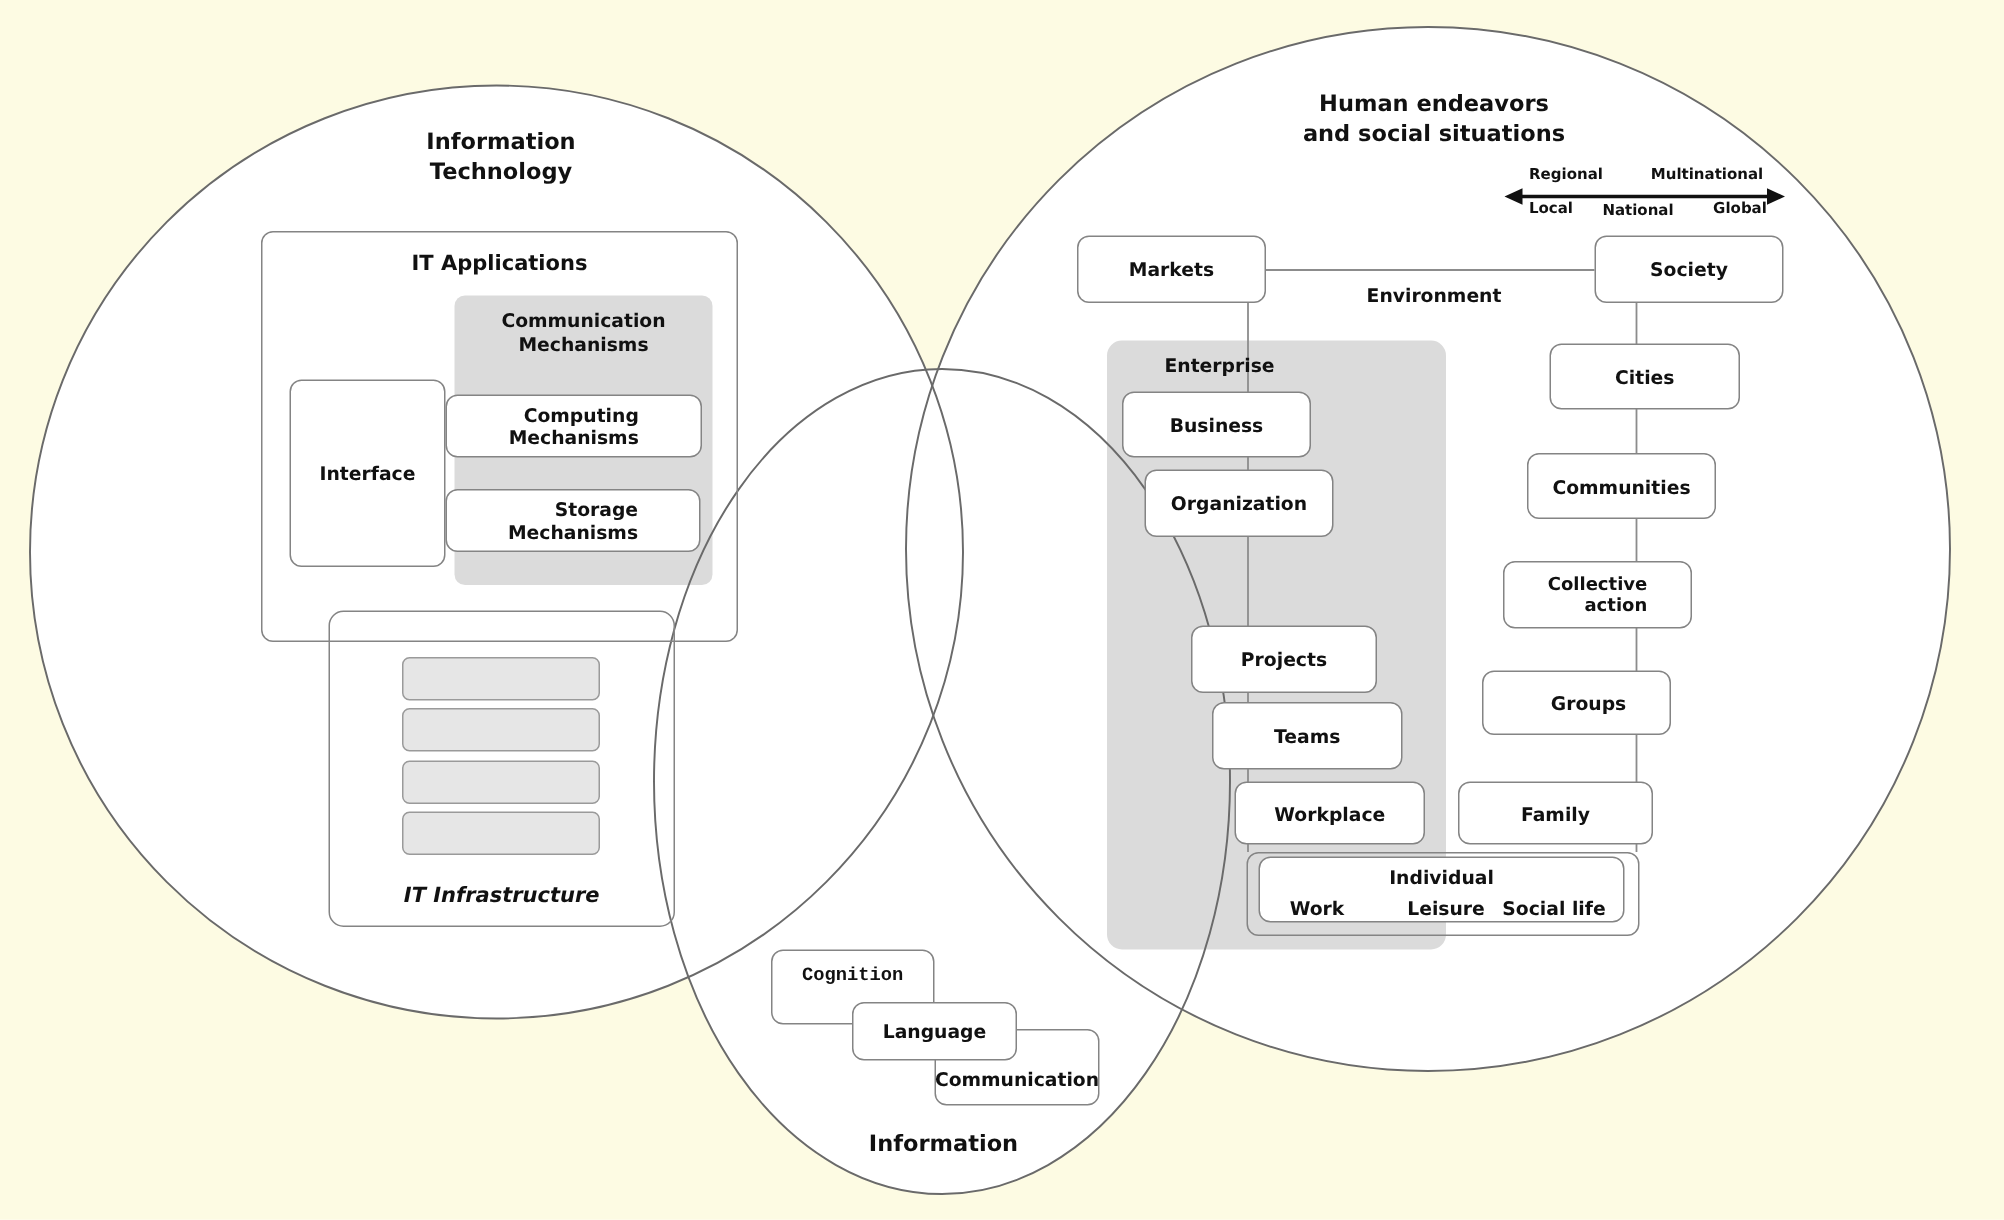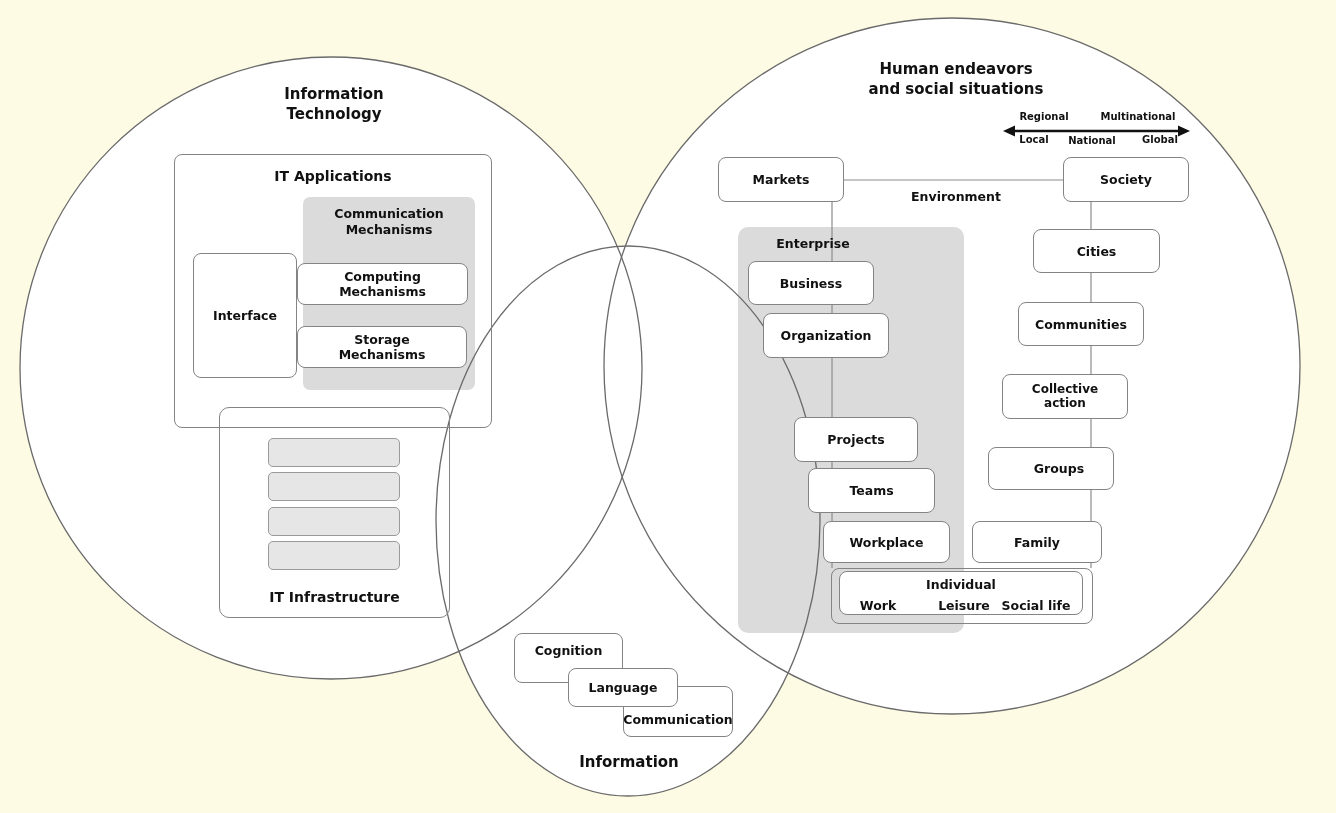--- a/index.html
+++ b/index.html
@@ -14,21 +14,21 @@
   svg.layer{position:absolute;left:0;top:0;pointer-events:none;}
   #fills{z-index:0;}
   #strokes{z-index:2;}
   .panel{
     position:absolute;background:#DBDBDB;border-radius:10px;z-index:1;
   }
   .box{
     position:absolute;z-index:3;
     background:#fff;border:1.2px solid #848484;border-radius:8px;
     display:flex;align-items:center;justify-content:center;
-    text-align:center;font-weight:bold;font-size:12.5px;line-height:1.2;
+    text-align:right;font-weight:bold;font-size:12.5px;line-height:1.2;
     box-sizing:border-box;
   }
   .hollow{background:transparent;}
   .bar{
     position:absolute;z-index:3;
     background:#E6E6E6;border:1px solid #9A9A9A;border-radius:5px;
     box-sizing:border-box;
   }
   .lbl{
     position:absolute;z-index:3;font-weight:bold;text-align:center;
@@ -60,21 +60,21 @@
   .bx-teams{left:808px;top:468px;width:127px;height:45px;}
   .bx-workplace{left:823px;top:521px;width:127px;height:42px;}
   .bx-family{left:972px;top:521px;width:130px;height:42px;}
   .bx-cities{left:1033px;top:229px;width:127px;height:44px;}
   .bx-communities{left:1018px;top:302px;width:126px;height:44px;}
   .bx-collective{left:1002px;top:374px;width:126px;height:45px;font-size:12px;line-height:1.15;}
   .bx-groups{left:988px;top:447px;width:126px;height:43px;padding-left:16px;}
   .bx-indiv-outer{left:831px;top:568px;width:262px;height:56px;}
   .bx-indiv-inner{left:839px;top:571px;width:244px;height:44px;}
   
-  .bx-cognition{left:514px;top:633px;width:109px;height:50px;align-items:flex-start;padding-top:9px;}
+  .bx-cognition{left:514px;top:633px;width:109px;height:50px;align-items:flex-start;padding-top:9px;font-family:Liberation Mono, monospace;}
   .bx-communication{left:623px;top:686px;width:110px;height:51px;align-items:flex-end;padding-bottom:9px;}
   .bx-language{left:568px;top:668px;width:110px;height:39px;}
 </style>
 </head>
 <body>
 
 <div id="stage">
 
   <svg id="fills" class="layer" width="1336" height="813">
     <circle cx="331" cy="368" r="311" fill="#FFFFFF"></circle>
@@ -118,21 +118,21 @@
   <div class="box bx-storage pre">
     <span class="pre">Storage
 Mechanisms</span>
   </div>
 
   <div class="box hollow bx-infra"></div>
   <div class="bar bar1"></div>
   <div class="bar bar2"></div>
   <div class="bar bar3"></div>
   <div class="bar bar4"></div>
-  <div class="lbl boxtitle" style="left:219px;top:589px;width:231px;">IT Infrastructure</div>
+  <div class="lbl boxtitle" style="left:219px;top:589px;width:231px;font-style:italic;">IT Infrastructure</div>
 
   <div class="lbl title pre" style="left:806px;top:60px;width:300px;">Human endeavors
 and social situations</div>
 
   <div class="lbl small" style="left:1044px;top:111px;">Regional</div>
   <div class="lbl small" style="left:1138px;top:111px;">Multinational</div>
   <div class="lbl small" style="left:1034px;top:134px;">Local</div>
   <div class="lbl small" style="left:1092px;top:135px;">National</div>
   <div class="lbl small" style="left:1160px;top:134px;">Global</div>
 

